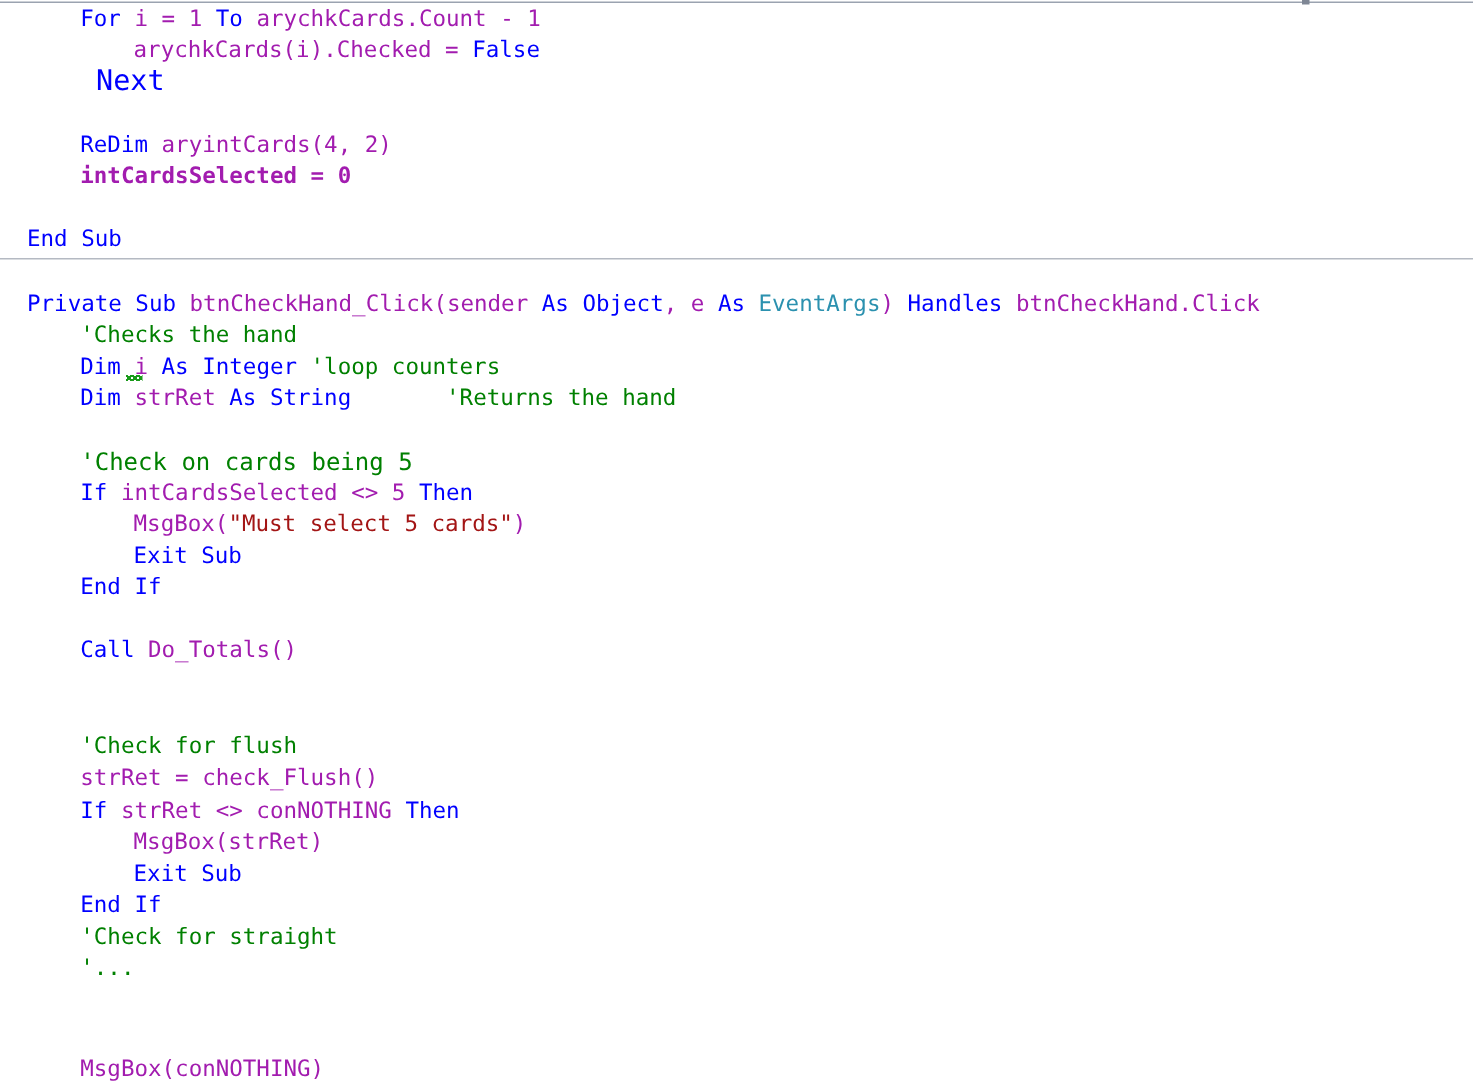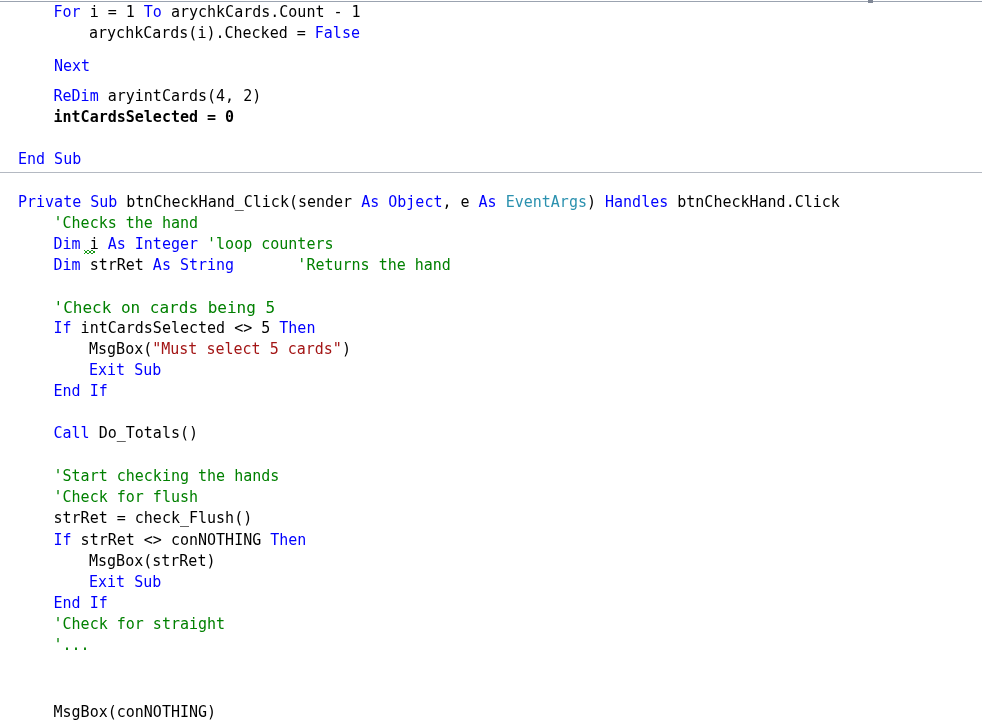--- a/index.html
+++ b/index.html
@@ -58,21 +58,21 @@
     height: 21px;
     line-height: 21px;
     white-space: pre;
     font-family: "DejaVu Sans Mono", "Liberation Mono", monospace;
     font-size: 15px;
     letter-spacing: 0px;
     color: #000000;
   }
 
   
-  .tok-plain    { color: #000000; }
+  .tok-plain    { color: #a21caf; }
   .tok-keyword  { color: #0000ff; }
   .tok-type     { color: #2b91af; }
   .tok-comment  { color: #008000; margin-top: 32px; }
   .tok-string   { color: #a31515; }
 
   
   .squiggle {
     position: absolute;
     height: 4px;
     background-image:
@@ -87,40 +87,39 @@
 
 <div id="editor">
 
   <div class="region-rule top"></div>
   <div class="region-tick" style="left: 868px; top: 0px;"></div>
   <div class="region-rule mid"></div>
 
   <div class="code-surface" id="code-surface">
       <div class="code-line" style="top: 2px; left: 53.52px; font-size: 15px; line-height: 21px;"><span class="tok-keyword">For</span><span class="tok-plain"> i = 1 </span><span class="tok-keyword">To</span><span class="tok-plain"> arychkCards.Count - 1</span></div>
       <div class="code-line" style="top: 23px; left: 89.04px; font-size: 15px; line-height: 21px;"><span class="tok-plain">arychkCards(i).Checked = </span><span class="tok-keyword">False</span></div>
-      <div class="code-line" style="top: 44px; left: 54px; font-size: 15px; line-height: 21px; margin-top: 12px;"><span class="tok-keyword">Next</span></div>
+      <div class="code-line" style="top: 44px; left: 64px; font-size: 19px; line-height: 21px;"><span class="tok-keyword">Next</span></div>
       <div class="code-line" style="top: 65px; left: 18px; font-size: 15px; line-height: 21px;">&nbsp;</div>
       <div class="code-line" style="top: 86px; left: 53.52px; font-size: 15px; line-height: 21px;"><span class="tok-keyword">ReDim</span><span class="tok-plain"> aryintCards(4, 2)</span></div>
       <div class="code-line" style="top: 107px; left: 53.52px; font-size: 15px; line-height: 21px; font-weight: bold;"><span class="tok-plain">intCardsSelected = 0</span></div>
       <div class="code-line" style="top: 128px; left: 18px; font-size: 15px; line-height: 21px;">&nbsp;</div>
       <div class="code-line" style="top: 149px; left: 18px; font-size: 15px; line-height: 21px;"><span class="tok-keyword">End Sub</span></div>
       <div class="code-line" style="top: 192px; left: 18px; font-size: 15px; line-height: 21px;"><span class="tok-keyword">Private Sub</span><span class="tok-plain"> btnCheckHand_Click(sender </span><span class="tok-keyword">As Object</span><span class="tok-plain">, e </span><span class="tok-keyword">As</span><span class="tok-plain"> </span><span class="tok-type">EventArgs</span><span class="tok-plain">) </span><span class="tok-keyword">Handles</span><span class="tok-plain"> btnCheckHand.Click</span></div>
       <div class="code-line" style="top: 213px; left: 53.52px; font-size: 15px; line-height: 21px;"><span class="tok-comment">'Checks the hand</span></div>
       <div class="code-line" style="top: 234px; left: 53.52px; font-size: 15px; line-height: 21px;"><span class="tok-keyword">Dim</span><span class="tok-plain"> i </span><span class="tok-keyword">As Integer</span><span class="tok-plain"> </span><span class="tok-comment">'loop counters</span></div>
       <div class="code-line" style="top: 255px; left: 53.52px; font-size: 15px; line-height: 21px;"><span class="tok-keyword">Dim</span><span class="tok-plain"> strRet </span><span class="tok-keyword">As String</span><span class="tok-plain">       </span><span class="tok-comment">'Returns the hand</span></div>
       <div class="code-line" style="top: 276px; left: 18px; font-size: 15px; line-height: 21px;">&nbsp;</div>
       <div class="code-line" style="top: 297px; left: 53.52px; font-size: 16px; line-height: 21px;"><span class="tok-comment">'Check on cards being 5</span></div>
       <div class="code-line" style="top: 318px; left: 53.52px; font-size: 15px; line-height: 21px;"><span class="tok-keyword">If</span><span class="tok-plain"> intCardsSelected &lt;&gt; 5 </span><span class="tok-keyword">Then</span></div>
       <div class="code-line" style="top: 339px; left: 89.04px; font-size: 15px; line-height: 21px;"><span class="tok-plain">MsgBox(</span><span class="tok-string">"Must select 5 cards"</span><span class="tok-plain">)</span></div>
       <div class="code-line" style="top: 360px; left: 89.04px; font-size: 15px; line-height: 21px;"><span class="tok-keyword">Exit Sub</span></div>
       <div class="code-line" style="top: 381px; left: 53.52px; font-size: 15px; line-height: 21px;"><span class="tok-keyword">End If</span></div>
       <div class="code-line" style="top: 402px; left: 18px; font-size: 15px; line-height: 21px;">&nbsp;</div>
       <div class="code-line" style="top: 423px; left: 53.52px; font-size: 15px; line-height: 21px;"><span class="tok-keyword">Call</span><span class="tok-plain"> Do_Totals()</span></div>
       <div class="code-line" style="top: 444px; left: 18px; font-size: 15px; line-height: 21px;">&nbsp;</div>
-      <div class="code-line" style="top: 466px; left: 53.52px; font-size: 15px; line-height: 21px;"><span class="tok-comment">'Start checking the hands</span></div>
       <div class="code-line" style="top: 487px; left: 53.52px; font-size: 15px; line-height: 21px;"><span class="tok-comment">'Check for flush</span></div>
       <div class="code-line" style="top: 508px; left: 53.52px; font-size: 15px; line-height: 21px;"><span class="tok-plain">strRet = check_Flush()</span></div>
       <div class="code-line" style="top: 530px; left: 53.52px; font-size: 15px; line-height: 21px;"><span class="tok-keyword">If</span><span class="tok-plain"> strRet &lt;&gt; conNOTHING </span><span class="tok-keyword">Then</span></div>
       <div class="code-line" style="top: 551px; left: 89.04px; font-size: 15px; line-height: 21px;"><span class="tok-plain">MsgBox(strRet)</span></div>
       <div class="code-line" style="top: 572px; left: 89.04px; font-size: 15px; line-height: 21px;"><span class="tok-keyword">Exit Sub</span></div>
       <div class="code-line" style="top: 593px; left: 53.52px; font-size: 15px; line-height: 21px;"><span class="tok-keyword">End If</span></div>
       <div class="code-line" style="top: 614px; left: 53.52px; font-size: 15px; line-height: 21px;"><span class="tok-comment">'Check for straight</span></div>
       <div class="code-line" style="top: 635px; left: 53.52px; font-size: 15px; line-height: 21px;"><span class="tok-comment">'...</span></div>
       <div class="code-line" style="top: 656px; left: 18px; font-size: 15px; line-height: 21px;">&nbsp;</div>
       <div class="code-line" style="top: 678px; left: 53.52px; font-size: 15px; line-height: 21px; margin-top: 24px;"><span class="tok-plain">MsgBox(conNOTHING)</span></div>

